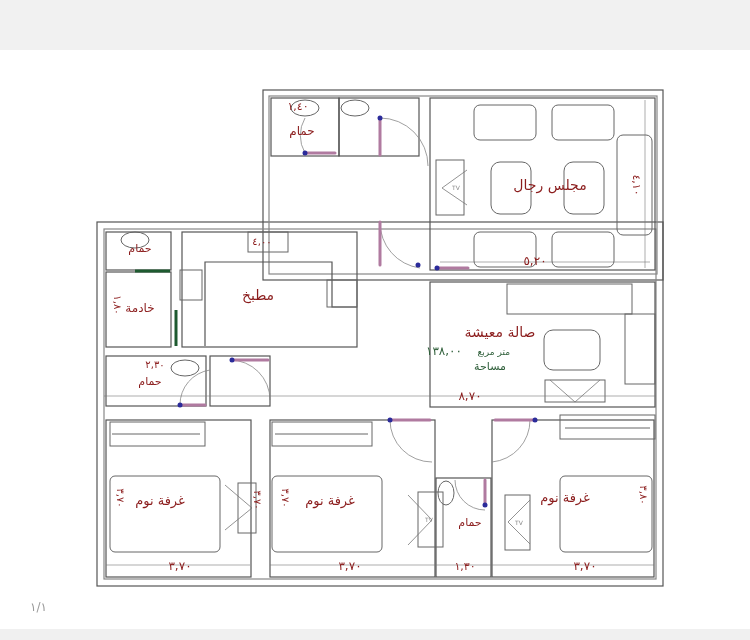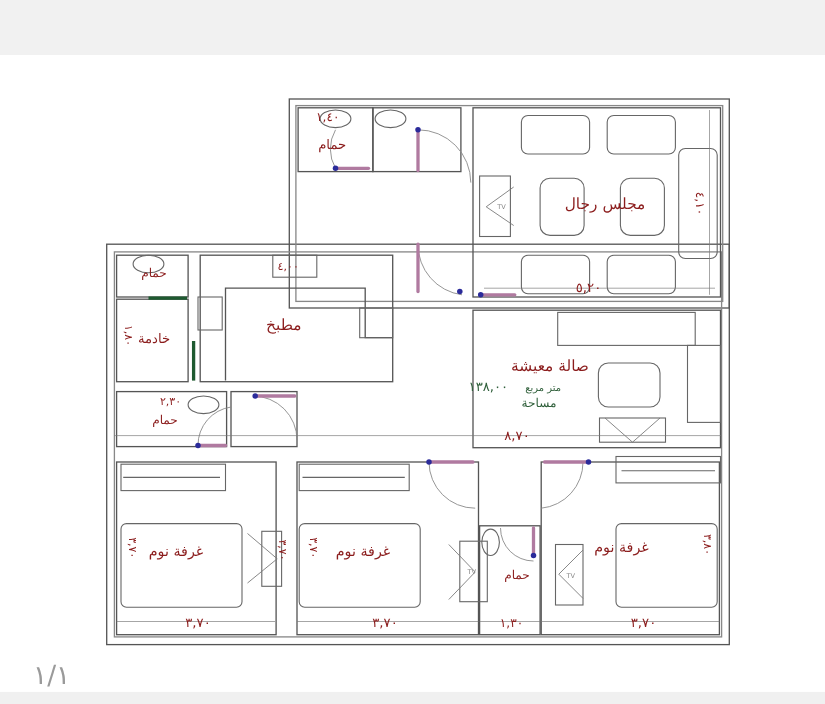--- a/index.html
+++ b/index.html
@@ -1,20 +1,20 @@
 <!DOCTYPE html>
 <html><head>
 <meta charset="utf-8">
 <style>
   html, body { margin:0; padding:0; }
   body { width:750px; height:640px; background:#ffffff; position:relative; overflow:hidden;
          font-family:"DejaVu Sans", sans-serif; }
   .topbar { position:absolute; left:0; top:0; width:750px; height:50px; background:#f1f1f1; }
   .bottombar { position:absolute; left:0; top:629px; width:750px; height:11px; background:#f0f0f0; }
-  .page-num { position:absolute; left:30px; top:600px; font-size:24px; color:#9a9a9a; font-family:"DejaVu Sans", sans-serif; }
+  .page-num { position:absolute; left:30px; top:600px; font-size:12px; color:#9a9a9a; font-family:"DejaVu Sans", sans-serif; }
   svg.plan { position:absolute; left:0; top:0; }
   .lbl { fill:#8b1c1c; font-family:"DejaVu Sans", sans-serif; }
   .lbl-green { fill:#2f5f3a; font-family:"DejaVu Sans", sans-serif; }
 </style>
 </head>
 <body>
 
 <div class="topbar"></div>
 
 <svg class="plan" width="750" height="640" viewBox="0 0 750 640">

